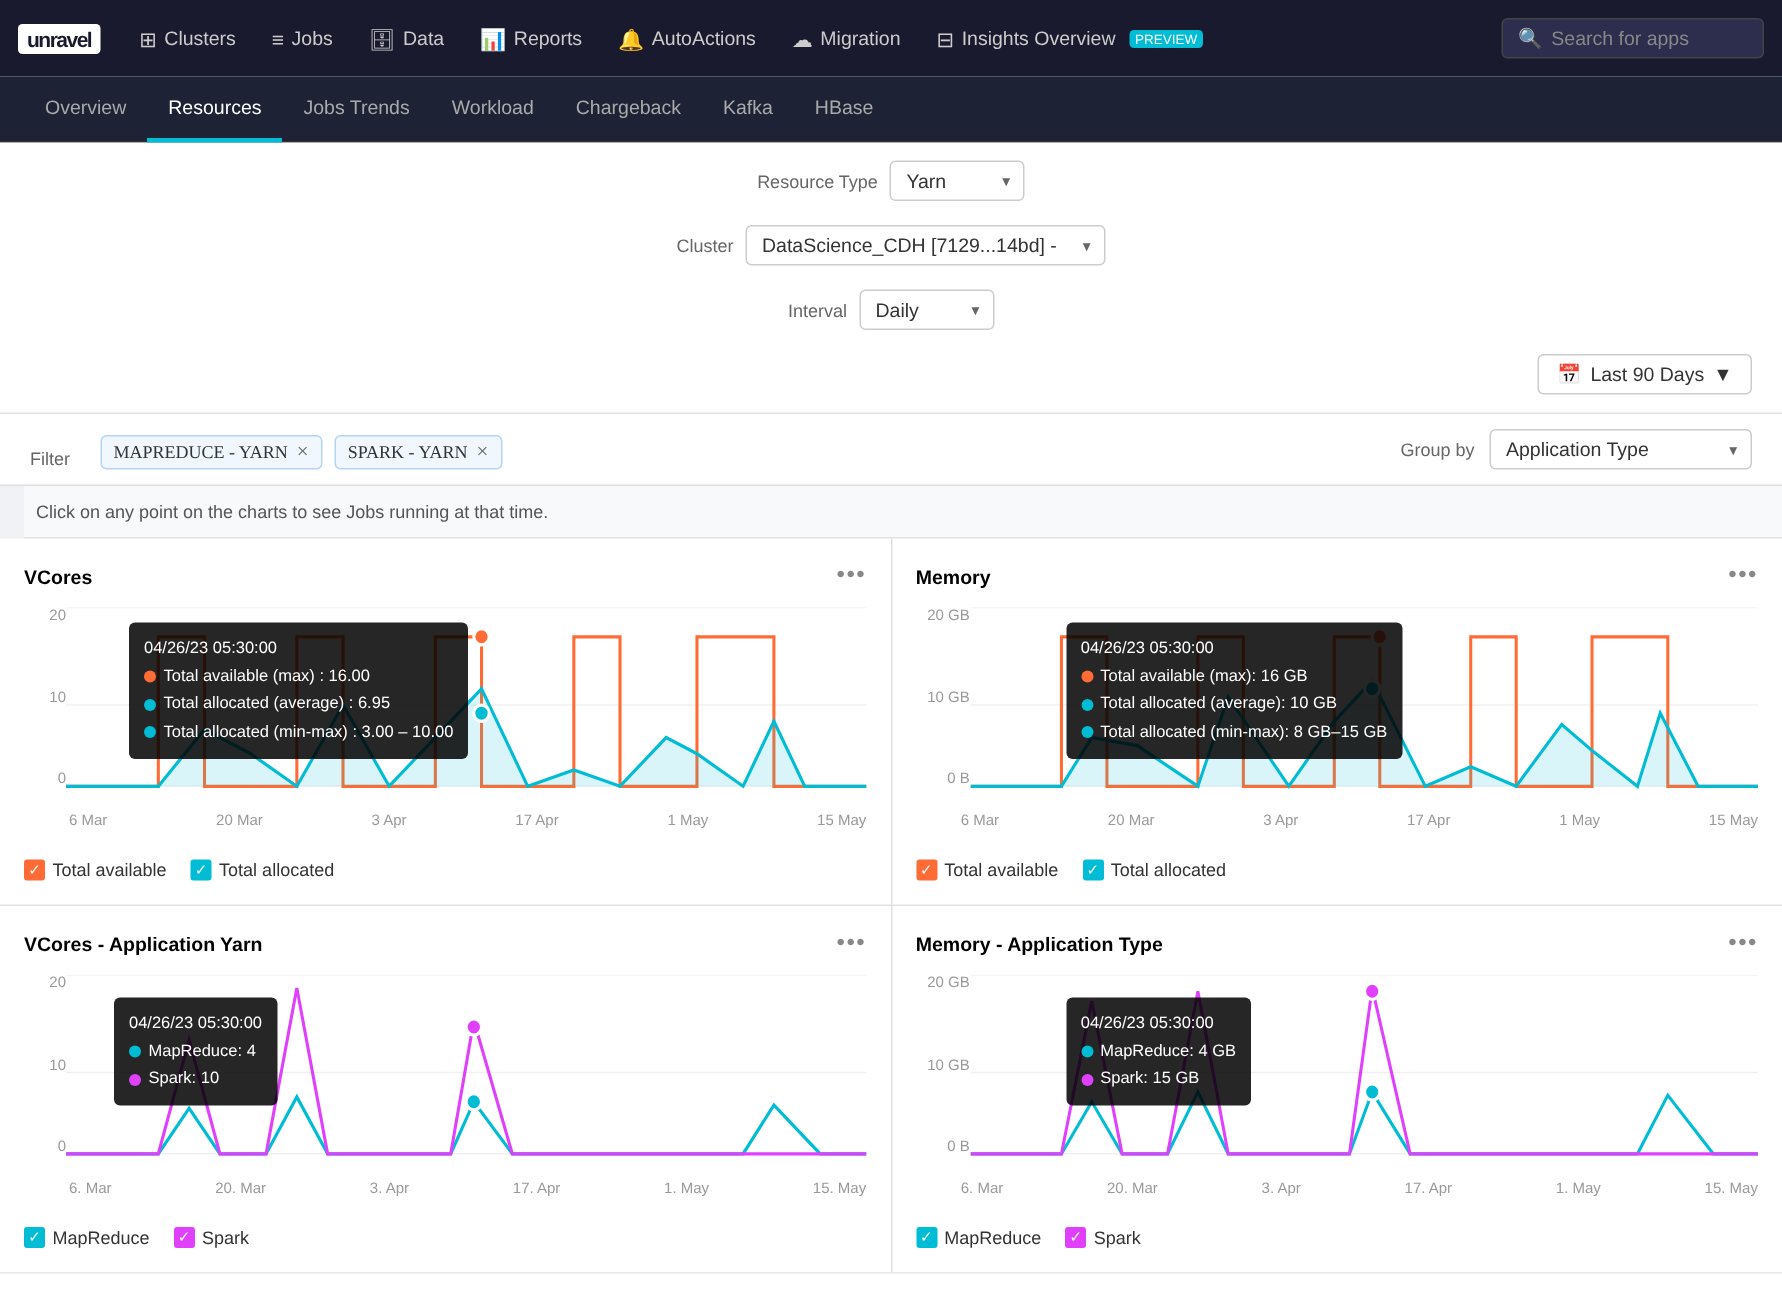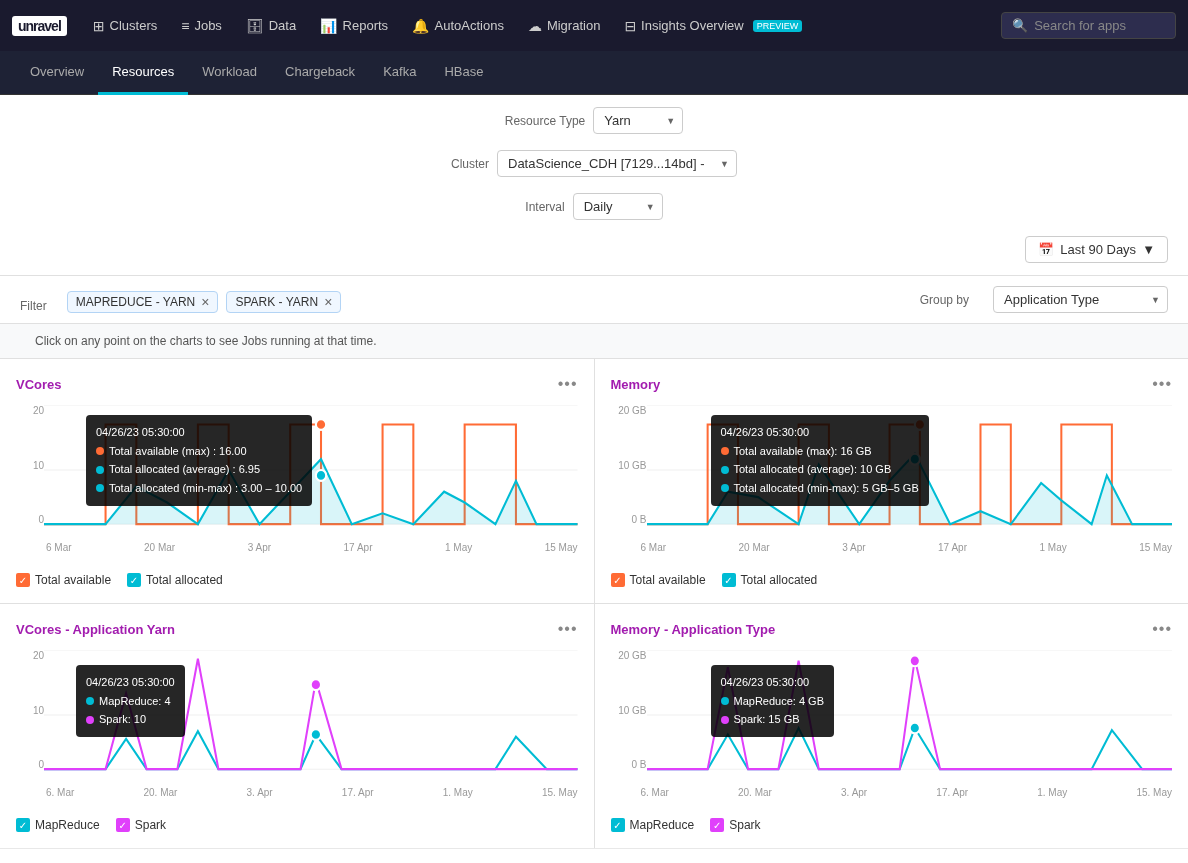--- a/index.html
+++ b/index.html
@@ -25,36 +25,36 @@
     .control-label { font-size: 12px; color: #666; font-weight: 500; }
     .control-select { border: 1px solid #ccc; border-radius: 4px; padding: 5px 28px 5px 10px; font-size: 13px; color: #333; background: white; appearance: none; cursor: pointer; position: relative; min-width: 90px; }
     .select-wrapper { position: relative; display: inline-block; }
     .select-wrapper::after { content: '▼'; position: absolute; right: 8px; top: 50%; transform: translateY(-50%); font-size: 9px; color: #666; pointer-events: none; }
     .date-range-btn { border: 1px solid #ccc; border-radius: 4px; padding: 5px 12px; font-size: 13px; color: #333; background: white; cursor: pointer; display: flex; align-items: center; gap: 6px; margin-left: auto; }
 
     
     .filter-row { background: white; padding: 10px 20px; display: flex; align-items: flex-end; gap: 20px; border-bottom: 1px solid #e0e0e0; }
     .filter-label { font-size: 12px; color: #666; font-weight: 500; }
     .filter-tags { display: flex; gap: 8px; flex: 1; }
-    .filter-tag { background: #f0f7ff; border: 1px solid #b3d4f5; border-radius: 4px; padding: 3px 8px; font-size: 12px; color: #333; display: flex; align-items: center; gap: 6px; }
+    .filter-tag { background: #f0f7ff; border: 1px solid #b3d4f5; border-radius: 4px; padding: 3px 8px; font-size: 12px; color: #333; display: flex; align-items: center; gap: 6px; font-family: Liberation Serif, serif; }
     .filter-tag .remove { cursor: pointer; color: #666; font-size: 14px; line-height: 1; }
-    .group-by-section { display: flex; align-items: center; gap: 24px; margin-left: auto; }
+    .group-by-section { display: flex; align-items: center; gap: 10px; margin-left: auto; }
     .group-by-label { font-size: 12px; color: #666; font-weight: 500; }
     .group-by-select-wrapper { position: relative; display: inline-block; }
     .group-by-select-wrapper::after { content: '▼'; position: absolute; right: 8px; top: 50%; transform: translateY(-50%); font-size: 9px; color: #666; pointer-events: none; }
     .group-by-select { border: 1px solid #ccc; border-radius: 4px; padding: 5px 28px 5px 10px; font-size: 13px; color: #333; background: white; appearance: none; cursor: pointer; width: 175px; }
 
     
-    .info-bar { background: #f8f9fa; padding: 10px 35px; font-size: 12px; color: #555; border-bottom: 1px solid #e0e0e0; }
+    .info-bar { background: #f8f9fa; padding: 10px 8px; font-size: 12px; color: #555; border-bottom: 1px solid #e0e0e0; margin-left: 16px; }
 
     
     .charts-grid { display: grid; grid-template-columns: 1fr 1fr; gap: 1px; background: #e0e0e0; padding: 0; }
     .chart-card { background: white; padding: 16px; }
     .chart-header { display: flex; justify-content: space-between; align-items: center; margin-bottom: 12px; }
-    .chart-title { font-size: 13px; font-weight: 600; color: #a21caf; }
+    .chart-title { font-size: 13px; font-weight: 600; color: #000000; }
     .chart-more { color: #888; cursor: pointer; font-size: 16px; letter-spacing: 1px; }
 
     
     .chart-area { width: 100%; height: 160px; position: relative; }
     .chart-svg { width: 100%; height: 130px; }
 
     
     .tooltip-box { background: rgba(0,0,0,0.85); color: white; border-radius: 4px; padding: 8px 10px; font-size: 11px; line-height: 1.7; position: absolute; z-index: 10; pointer-events: none; white-space: nowrap; }
     .tooltip-row { display: flex; align-items: center; gap: 5px; }
     .tooltip-dot { width: 8px; height: 8px; border-radius: 50%; display: inline-block; flex-shrink: 0; }
@@ -111,20 +111,21 @@
     <div class="search-box">
       <span style="color:#888;">🔍</span>
       <span style="color:#888;">Search for apps</span>
     </div>
   </div>
 </nav>
 
 <div class="sub-nav">
   <div class="sub-nav-item">Overview</div>
   <div class="sub-nav-item active">Resources</div>
+  <div class="sub-nav-item">Jobs Trends</div>
   <div class="sub-nav-item">Workload</div>
   <div class="sub-nav-item">Chargeback</div>
   <div class="sub-nav-item">Kafka</div>
   <div class="sub-nav-item">HBase</div>
 </div>
 
 <div class="controls-bar">
   <div class="control-group">
     <span class="control-label">Resource Type</span>
     <div class="select-wrapper">
@@ -280,21 +281,21 @@
         <div class="tooltip-row">
           <span class="tooltip-dot" style="background:#ff6b35;"></span>
           <span>Total available (max): 16 GB</span>
         </div>
         <div class="tooltip-row">
           <span class="tooltip-dot" style="background:#00bcd4;"></span>
           <span>Total allocated (average): 10 GB</span>
         </div>
         <div class="tooltip-row">
           <span class="tooltip-dot" style="background:#00bcd4;"></span>
-          <span>Total allocated (min-max): 5 GB–5 GB</span>
+          <span>Total allocated (min-max): 8 GB–15 GB</span>
         </div>
       </div>
       <div class="x-axis">
         <span>6 Mar</span>
         <span>20 Mar</span>
         <span>3 Apr</span>
         <span>17 Apr</span>
         <span>1 May</span>
         <span>15 May</span>
       </div>

